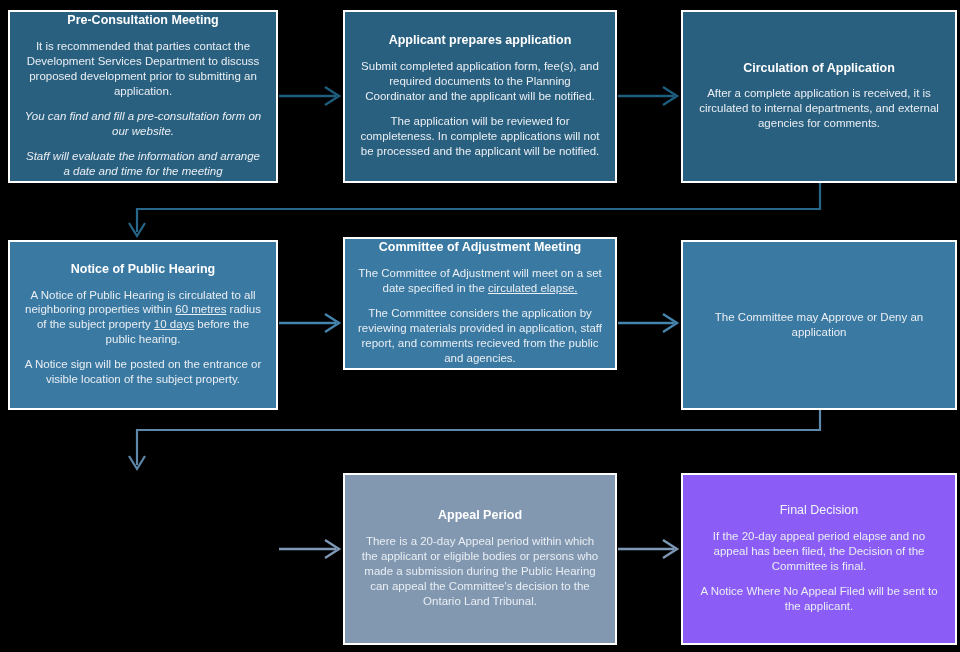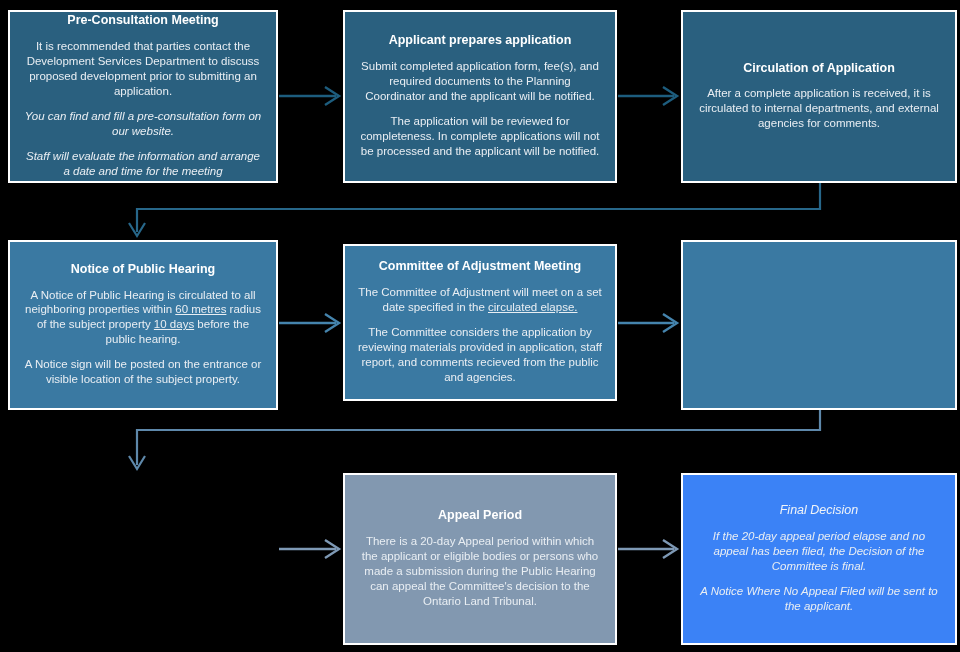--- a/index.html
+++ b/index.html
@@ -20,21 +20,21 @@
     flex-direction: column;
     justify-content: center;
     text-align: center;
     padding: 8px 13px;
     color: #e9eef3;
   }
   .fill-r1 { background: #2a607f; }
   .fill-r2 { background: #3a79a2; }
   .fill-b7 { background: #6d92b3; }
   .fill-b8 { background: #8298b0; }
-  .fill-b9 { background: #3b82f6; font-style: italic; }
+  .fill-b9 { background: #8b5cf6; }
   .title {
     font-weight: bold;
     font-size: 12.5px;
     color: #ffffff;
     margin: 4px 0 5px 0;
     line-height: 1.25;
   }
   .title.regular { font-weight: normal; color: #f0f4f8; }
   p.body {
     font-size: 11.5px;
@@ -67,27 +67,28 @@
     <p class="body"><span>Submit completed application form, fee(s), and required documents to the Planning Coordinator and the applicant will be notified.</span></p>
     <p class="body"><span>The application will be reviewed for completeness. In complete applications will not be processed and the applicant will be notified.</span></p>
   </section>
 
   <section class="box fill-r2" style="left:8px; top:240px; width:270px; height:170px;">
     <h3 class="title">Notice of Public Hearing</h3>
     <p class="body"><span>A Notice of Public Hearing is circulated to all neighboring properties within </span><span class="u">60 metres</span><span> radius of the subject property </span><span class="u">10 days</span><span> before the public hearing.</span></p>
     <p class="body"><span>A Notice sign will be posted on the entrance or visible location of the subject property.</span></p>
   </section>
 
-  <section class="box fill-r2" style="left:343px; top:244px; width:274px; height:157px;">
+  <section class="box fill-r2" style="left:343px; top:237px; width:274px; height:133px;">
     <h3 class="title">Committee of Adjustment Meeting</h3>
     <p class="body"><span>The Committee of Adjustment will meet on a set date specified in the </span><span class="u">circulated elapse.</span></p>
     <p class="body"><span>The Committee considers the application by reviewing materials provided in application, staff report, and comments recieved from the public and agencies.</span></p>
   </section>
 
   <section class="box fill-r2" style="left:681px; top:240px; width:276px; height:170px;">
+    <p class="body"><span>The Committee may Approve or Deny an application</span></p>
   </section>
 
 
   <section class="box fill-b8" style="left:343px; top:473px; width:274px; height:172px;">
     <h3 class="title">Appeal Period</h3>
     <p class="body"><span>There is a 20-day Appeal period within which the applicant or eligible bodies or persons who made a submission during the Public Hearing can appeal the Committee's decision to the Ontario Land Tribunal.</span></p>
   </section>
 
   <section class="box fill-b9" style="left:681px; top:473px; width:276px; height:172px;">
     <h3 class="title regular">Final Decision</h3>

